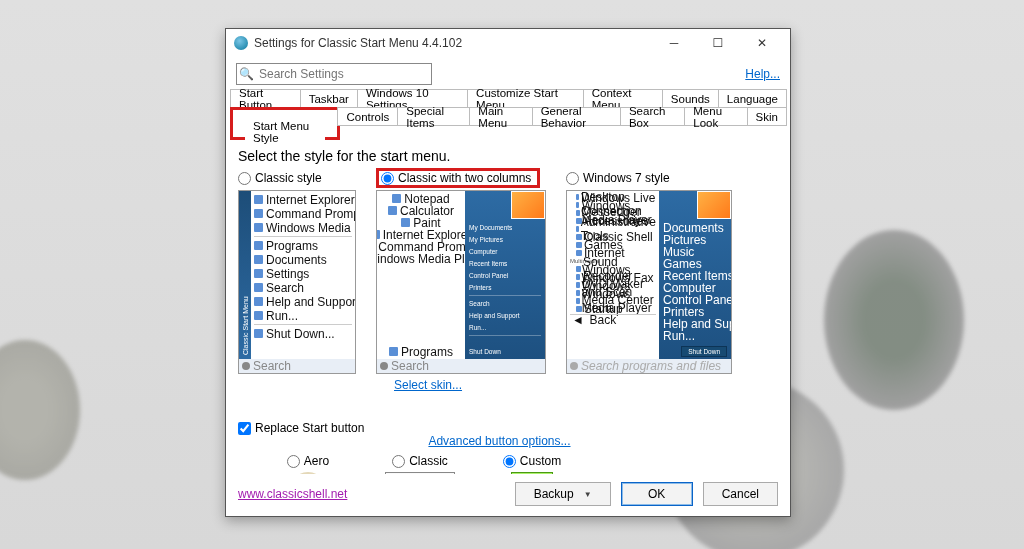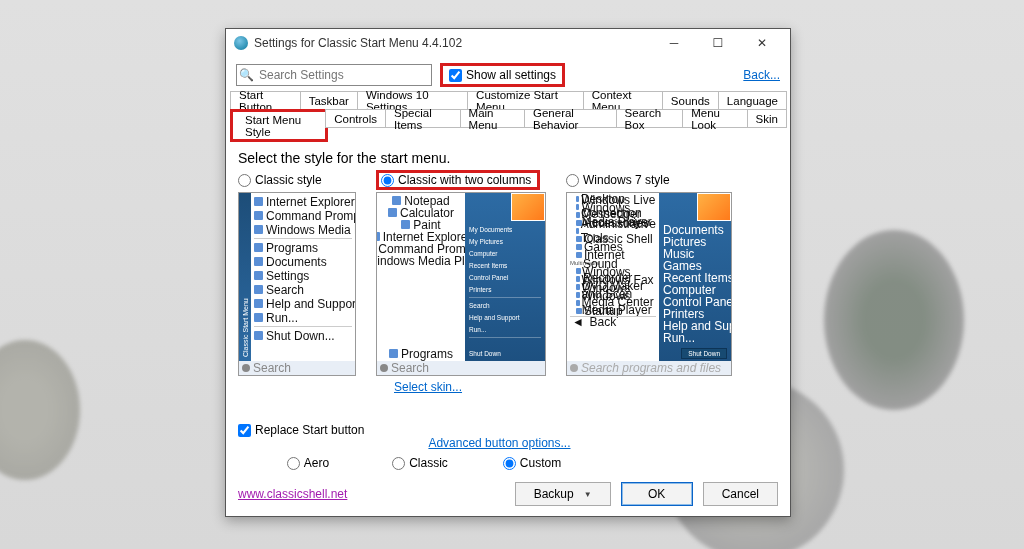--- a/index.html
+++ b/index.html
@@ -33,21 +33,21 @@
   .search-wrap { display:flex; align-items:center; border:1px solid #888; height:22px; width:196px; }
   .search-wrap .mag { width:20px; text-align:center; color:#666; }
   .search-wrap input { border:none; outline:none; flex:1; height:20px; font-size:12px; padding:0 2px; }
   .show-all { display:flex; align-items:center; gap:4px; border:3px solid #d61d1d; padding: 1px 6px; height: 24px; }
   .show-all input { width:13px; height:13px; }
   .help-link { margin-left:auto; color:#0066cc; text-decoration:underline; cursor:pointer; }
 
   .tabs { display:flex; flex-wrap:wrap; padding: 0 4px; border-bottom: none; }
   .tab { border:1px solid #bcbcbc; border-bottom:1px solid #bcbcbc; background:#fff; padding: 2px 8px; margin: 0 -1px -1px 0; font-size:11.5px; cursor:pointer; display:inline-flex; align-items:center; height:19px; }
   .tab.active { background:#fff; z-index:2; position:relative; border-bottom-color:#fff; }
-  .tab-hl { border:3px solid #d61d1d; padding:4px; display:inline-flex; height:33px; margin-right:-3px; }
+  .tab-hl { border:3px solid #d61d1d; padding:12px; display:inline-flex; height:33px; margin-right:-3px; }
   .tab-hl .tab.active { border:none; height:19px; margin:0; padding: 2px 8px;}
   .tabrow { display:flex; width:100%; }
 
   .content { flex:1; padding: 8px 12px; overflow:hidden; display:flex; flex-direction:column; }
   .desc { font-size:14px; margin-bottom:4px; }
 
   .styles-row { display:flex; gap: 20px; align-items:flex-start; }
   .style-col { display:flex; flex-direction:column; align-items:flex-start; }
   .radio-line { display:flex; align-items:center; gap:4px; height:20px; margin-bottom:2px; }
   .radio-line input[type=radio] { width:13px; height:13px; }
@@ -130,25 +130,21 @@
     <span class="ctl">─</span>
     <span class="ctl">☐</span>
     <span class="ctl close">✕</span>
   </div>
 
   <div class="toolbar">
     <div class="search-wrap">
       <span class="mag">🔍</span>
       <input type="text" placeholder="Search Settings" style="">
     </div>
-    <label class="show-all">
-      <input type="checkbox" checked="" style="">
-      <span>Show all settings</span>
-    </label>
-    <a class="help-link">Back...</a>
+    <a class="help-link">Help...</a>
   </div>
 
   <div class="tabs">
     <div class="tabrow">
       <span class="tab">Start Button</span>
       <span class="tab">Taskbar</span>
       <span class="tab">Windows 10 Settings</span>
       <span class="tab">Customize Start Menu</span>
       <span class="tab">Context Menu</span>
       <span class="tab">Sounds</span>

